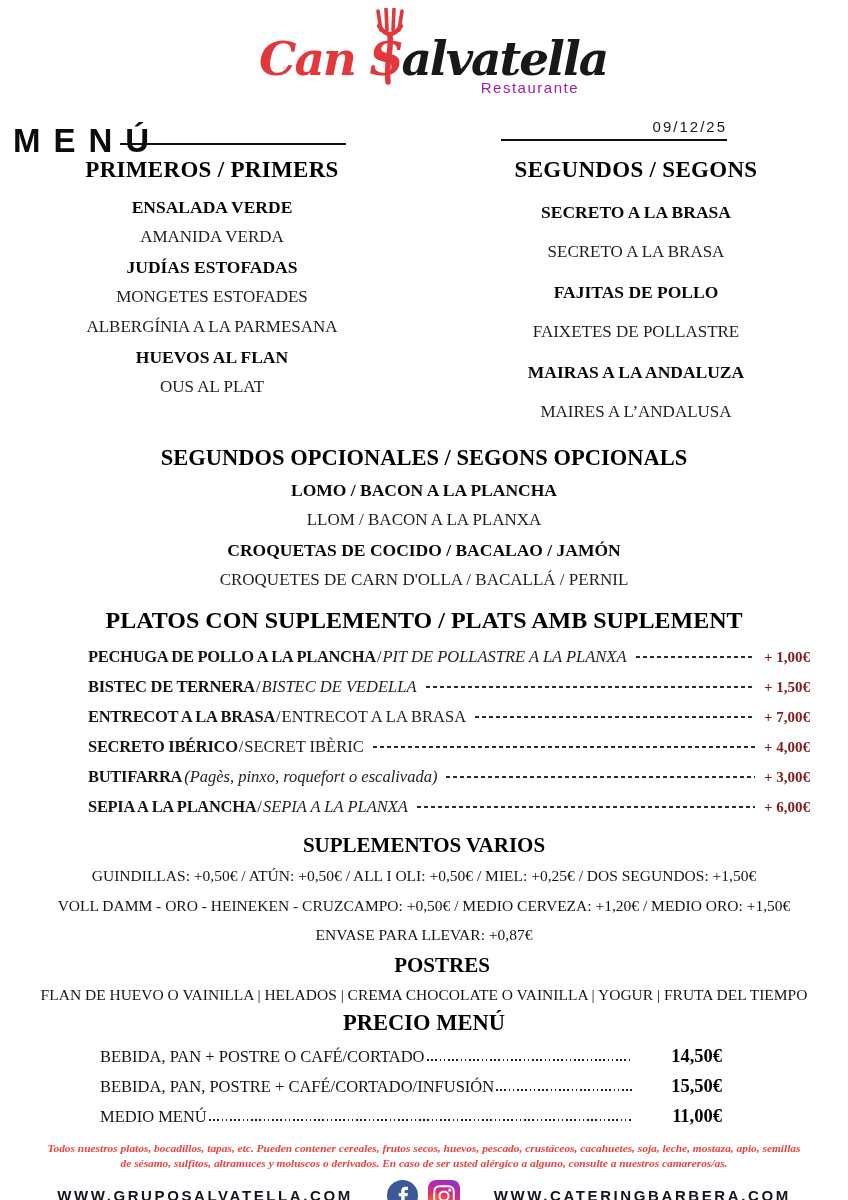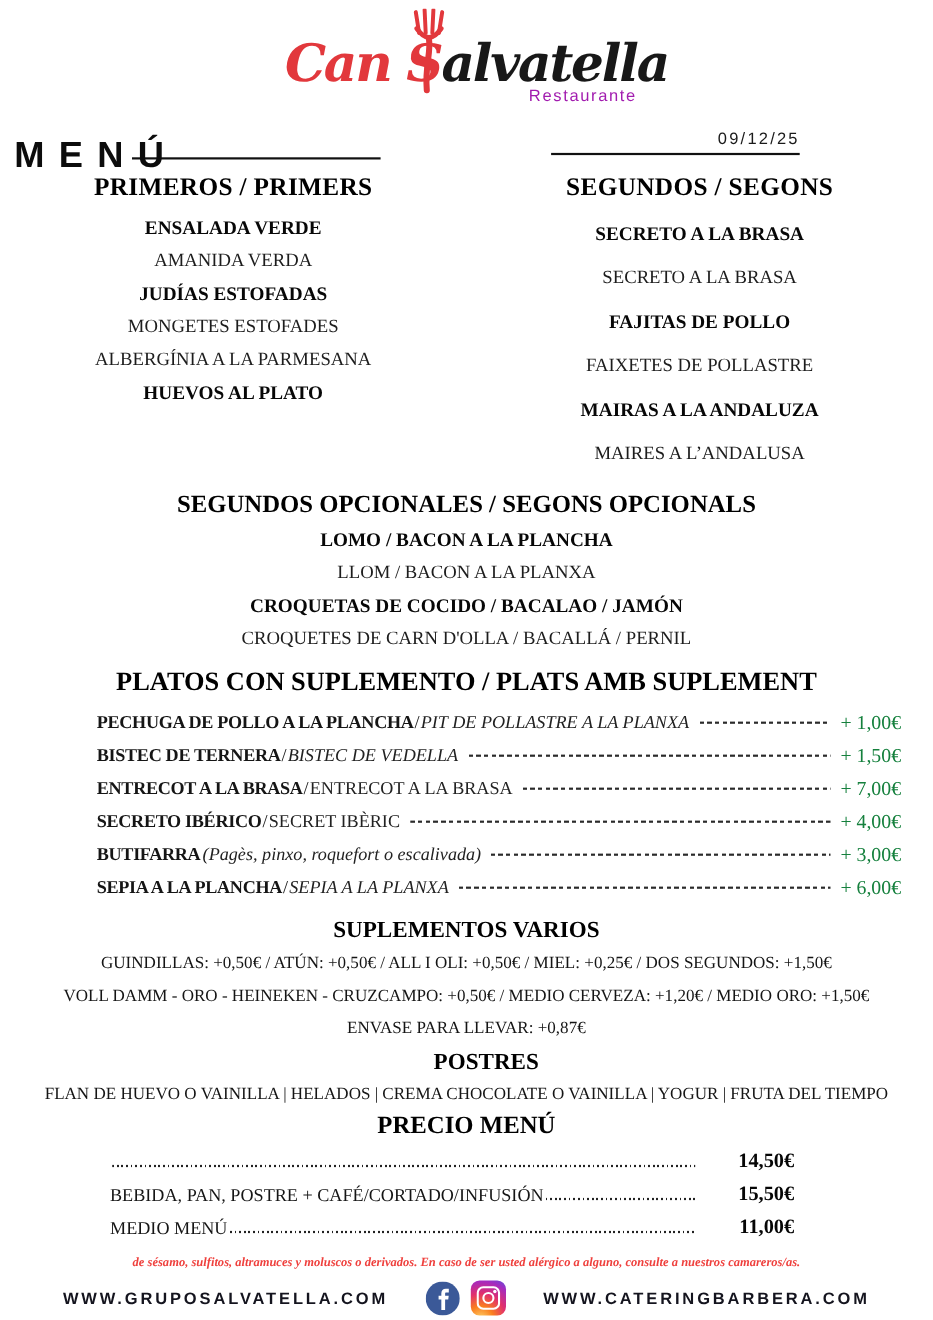--- a/index.html
+++ b/index.html
@@ -44,21 +44,21 @@
 
   .platos { margin-top:12px; }
   .platos .sec-title { font-size:24px; margin-bottom:8px; }
   .sup-row { display:flex; align-items:center; height:30px; padding-left:88px; white-space:nowrap; }
   .sup-es { font-weight:bold; font-size:16.5px; letter-spacing:-0.3px; }
   .sup-sep { font-size:16.5px; padding:0 1px; }
   .sup-ca { font-size:16.5px; color:#222; }
   .it { font-style:italic; }
   .dash-leader { flex:1; height:2px; min-width:12px; margin:0 9px;
     background-image:repeating-linear-gradient(to right,#2b2b2b 0,#2b2b2b 4px,transparent 4px,transparent 7px); }
-  .sup-price { font-weight:normal; font-size:18px; width:84px; text-align:left; color:#15803d; }
+  .sup-price { font-weight:bold; font-size:15px; width:84px; text-align:left; color:#7f1d1d; }
 
   .varios { margin-top:11px; }
   .varios .sec-title { font-size:21px; margin-bottom:3px; }
   .varios .line { height:29.5px; line-height:29.5px; font-size:15.5px; white-space:nowrap; }
 
   .postres { margin-top:3px; }
   .postres .sec-title { font-size:21px; margin-bottom:2px;padding-left:36px; }
   .postres .line { height:29px; line-height:29px; font-size:15.5px; white-space:nowrap; }
 
   .precio { margin-top:1px; }
@@ -105,21 +105,22 @@
 </div>
 
 <div class="columns">
   <div class="col col-left">
     <div class="col-title">PRIMEROS / PRIMERS</div>
     <div class="mi item-es">ENSALADA VERDE</div>
     <div class="mi item-ca">AMANIDA VERDA</div>
     <div class="mi item-es">JUDÍAS ESTOFADAS</div>
     <div class="mi item-ca">MONGETES ESTOFADES</div>
     <div class="mi item-ca">ALBERGÍNIA A LA PARMESANA</div>
-    <div class="mi item-es">HUEVOS AL PLATO</div>
+    <div class="mi item-es">HUEVOS AL FLAN</div>
+    <div class="mi item-ca">OUS AL PLAT</div>
   </div>
   <div class="col col-right">
     <div class="col-title">SEGUNDOS / SEGONS</div>
     <div class="mi item-es">SECRETO A LA BRASA</div>
     <div class="mi item-ca">SECRETO A LA BRASA</div>
     <div class="mi item-es">FAJITAS DE POLLO</div>
     <div class="mi item-ca">FAIXETES DE POLLASTRE</div>
     <div class="mi item-es">MAIRAS A LA ANDALUZA</div>
     <div class="mi item-ca">MAIRES A L’ANDALUSA</div>
   </div>
@@ -188,36 +189,38 @@
 </div>
 
 <div class="section postres">
   <div class="sec-title">POSTRES</div>
   <div class="line">FLAN DE HUEVO O VAINILLA | HELADOS | CREMA CHOCOLATE O VAINILLA | YOGUR | FRUTA DEL TIEMPO</div>
 </div>
 
 <div class="section precio">
   <div class="sec-title">PRECIO MENÚ</div>
   <div class="precio-row">
+    <span class="precio-label">BEBIDA, PAN + POSTRE O CAFÉ/CORTADO</span>
     <span class="dot-leader"></span>
     <span class="precio-price">14,50€</span>
   </div>
   <div class="precio-row">
     <span class="precio-label">BEBIDA, PAN, POSTRE + CAFÉ/CORTADO/INFUSIÓN</span>
     <span class="dot-leader"></span>
     <span class="precio-price">15,50€</span>
   </div>
   <div class="precio-row">
     <span class="precio-label">MEDIO MENÚ</span>
     <span class="dot-leader"></span>
     <span class="precio-price">11,00€</span>
   </div>
 </div>
 
 <div class="allergen">
+  <div class="al-line">Todos nuestros platos, bocadillos, tapas, etc. Pueden contener cereales, frutos secos, huevos, pescado, crustáceos, cacahuetes, soja, leche, mostaza, apio, semillas</div>
   <div class="al-line">de sésamo, sulfitos, altramuces y moluscos o derivados. En caso de ser usted alérgico a alguno, consulte a nuestros camareros/as.</div>
 </div>
 
 <div class="footer">
   <a class="site-url" href="#">WWW.GRUPOSALVATELLA.COM</a>
   <div class="social">
     <svg class="fb-badge" viewBox="0 0 36 36">
       <circle cx="18" cy="18" r="18" fill="#3b5998"></circle>
       <path fill="#ffffff" d="M24.4 11.6h-2.6c-1 0-1.3.5-1.3 1.4v2.1h3.8l-.5 3.8h-3.3V30h-4V18.9h-2.9v-3.8h2.9v-2.6c0-2.9 1.7-4.8 4.8-4.8h3.1v3.9z"></path>
     </svg>

